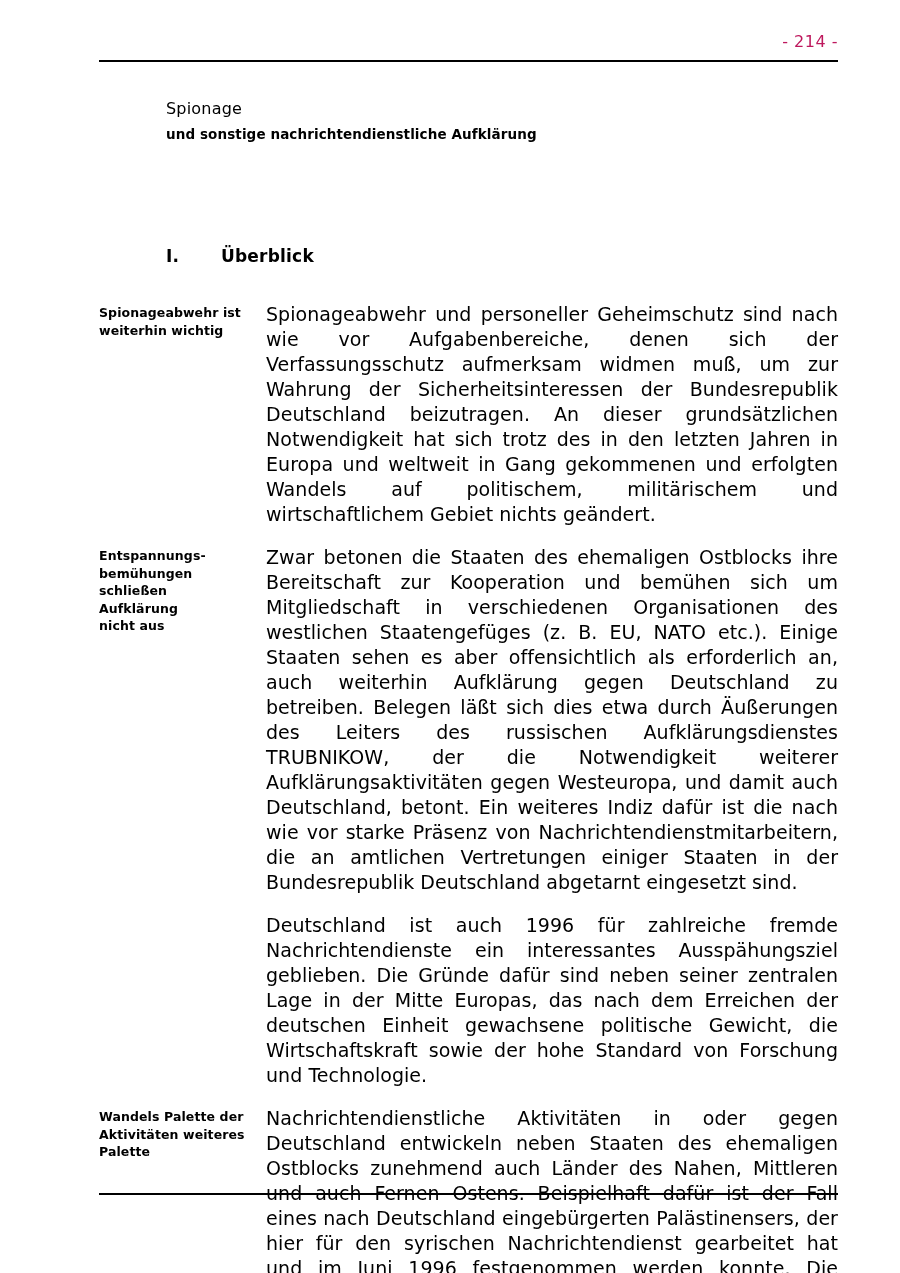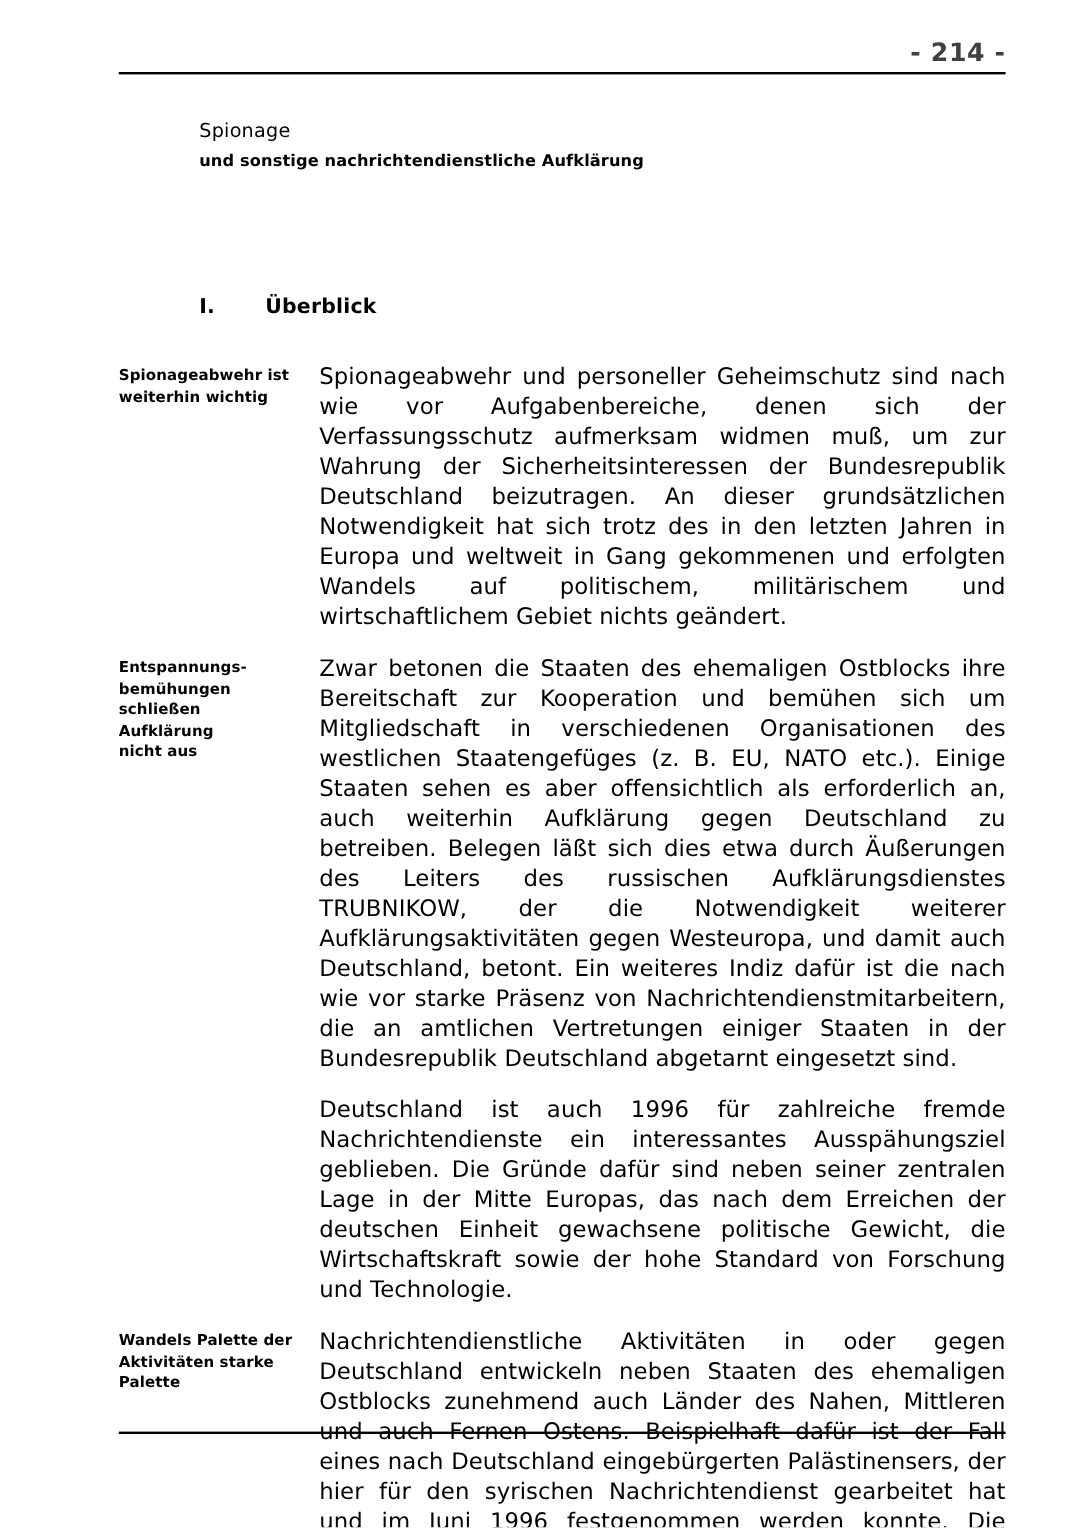--- a/index.html
+++ b/index.html
@@ -22,24 +22,24 @@
   
   .page-header {
     position: absolute;
     left: 99px;
     top: 32px;
     width: 739px;
     text-align: right;
   }
   .page-number {
     font-family: "DejaVu Sans", sans-serif;
-    font-size: 21px;
-    font-weight: 700;
+    font-size: 16px;
+    font-weight: 400;
     letter-spacing: 0.5px;
-    color: #404040;
+    color: #be185d;
   }
   .rule {
     position: absolute;
     left: 99px;
     width: 739px;
     height: 0;
     border-top: 2px solid #000000;
   }
   .rule-top { top: 60px; }
   .rule-bottom { top: 1193px; }
@@ -164,21 +164,21 @@
           <span class="nl">nicht aus</span>
         </div>
         <div class="bodytext">
           <p>Zwar betonen die Staaten des ehemaligen Ostblocks ihre Bereitschaft zur Kooperation und bemühen sich um Mitgliedschaft in verschiedenen Organisationen des westlichen Staatengefüges (z. B. EU, NATO etc.). Einige Staaten sehen es aber offensichtlich als erforderlich an, auch weiterhin Aufklärung gegen Deutschland zu betreiben. Belegen läßt sich dies etwa durch Äußerungen des Leiters des russischen Aufklärungsdienstes TRUBNIKOW, der die Notwendigkeit weiterer Aufklärungsaktivitäten gegen Westeuropa, und damit auch Deutschland, betont. Ein weiteres Indiz dafür ist die nach wie vor starke Präsenz von Nachrichtendienstmitarbeitern, die an amtlichen Vertretungen einiger Staaten in der Bundesrepublik Deutschland abgetarnt eingesetzt sind.</p>
           <p>Deutschland ist auch 1996 für zahlreiche fremde Nachrichtendienste ein interessantes Ausspähungsziel geblieben. Die Gründe dafür sind neben seiner zentralen Lage in der Mitte Europas, das nach dem Erreichen der deutschen Einheit gewachsene politische Gewicht, die Wirtschaftskraft sowie der hohe Standard von Forschung und Technologie.</p>
         </div>
       </div>
       <div class="row">
         <div class="marginnote">
           <span class="nl">Wandels Palette der</span>
-          <span class="nl">Aktivitäten starke</span>
+          <span class="nl">Aktivitäten weiteres</span>
           <span class="nl">Palette</span>
         </div>
         <div class="bodytext">
           <p>Nachrichtendienstliche Aktivitäten in oder gegen Deutschland entwickeln neben Staaten des ehemaligen Ostblocks zunehmend auch Länder des Nahen, Mittleren und auch Fernen Ostens. Beispielhaft dafür ist der Fall eines nach Deutschland eingebürgerten Palästinensers, der hier für den syrischen Nachrichtendienst gearbeitet hat und im Juni 1996 festgenommen werden konnte. Die Aktivitäten der</p>
         </div>
       </div>
     </div>
 
   <div class="rule rule-bottom"></div>
 

